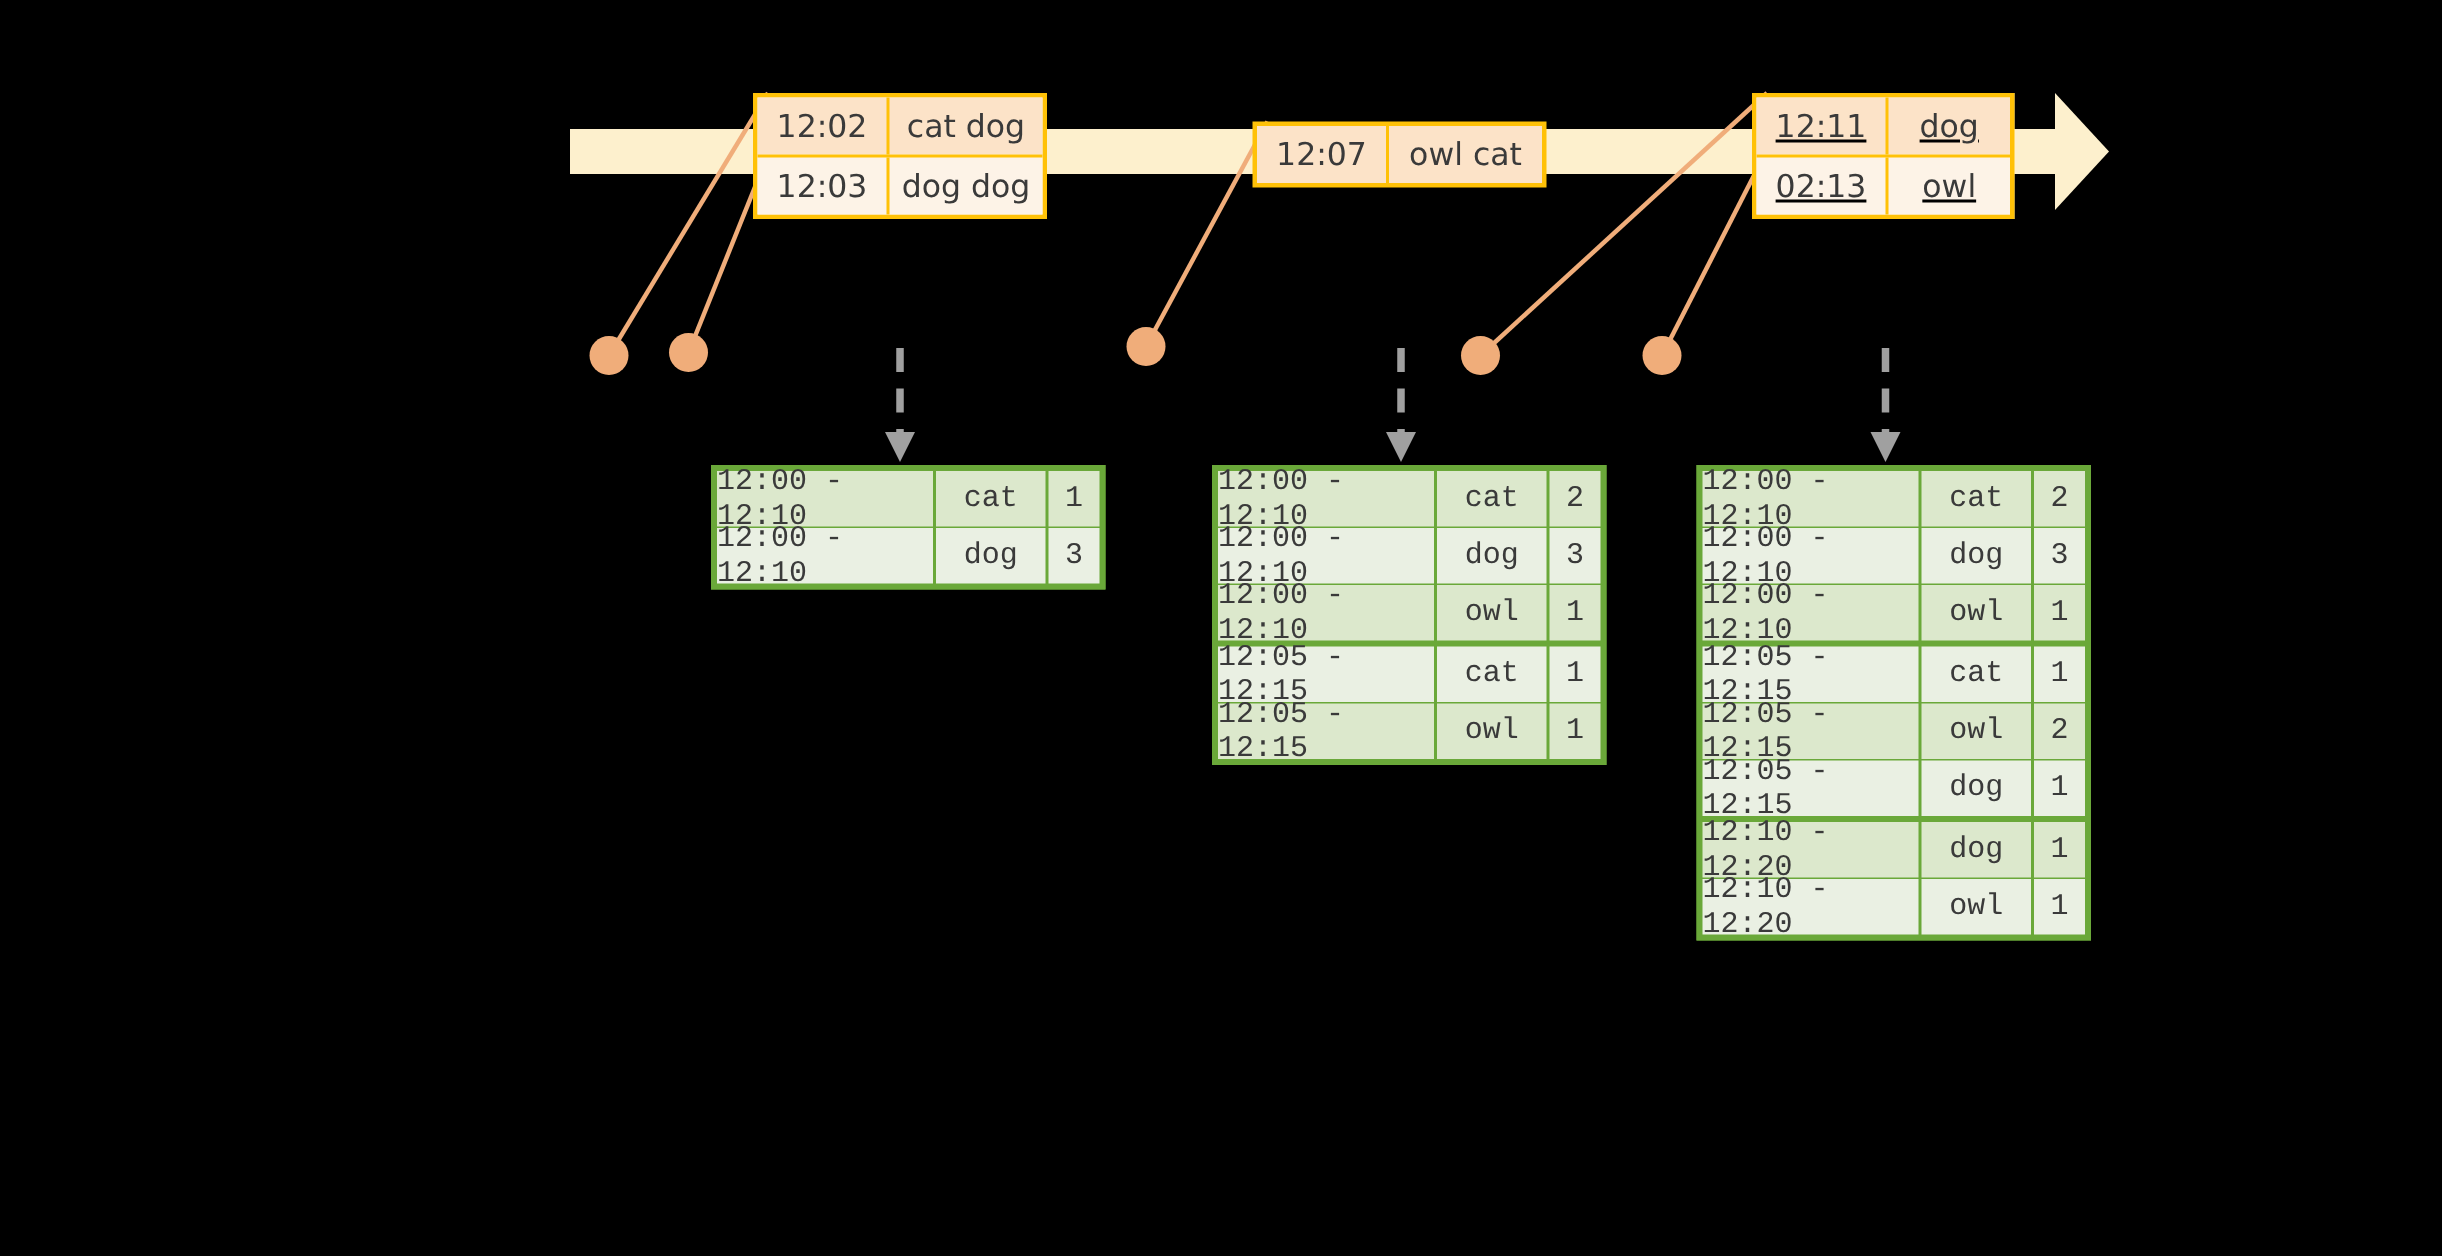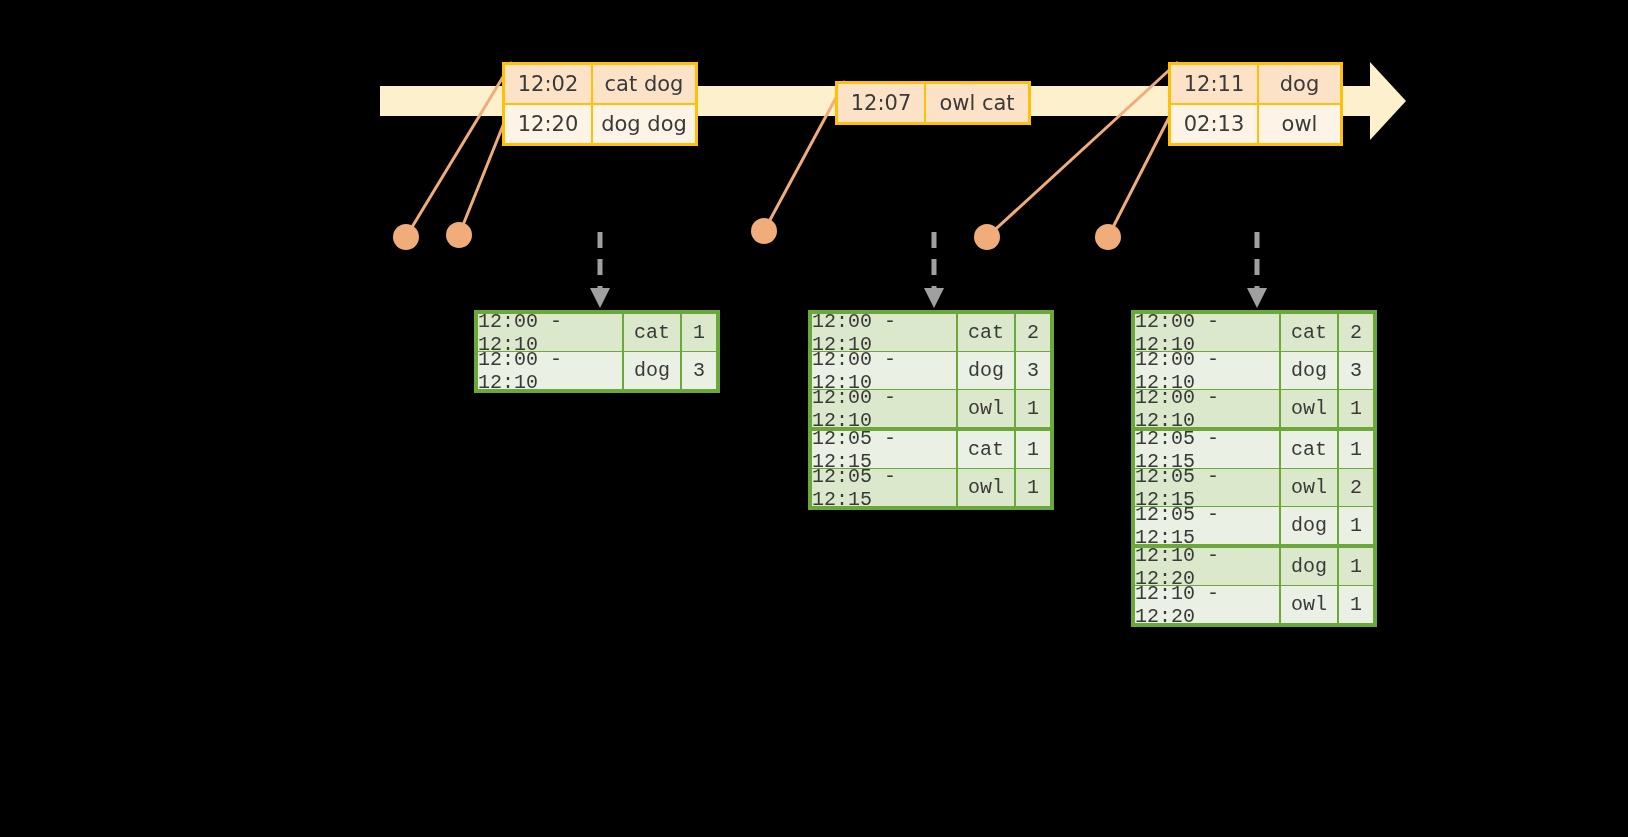--- a/index.html
+++ b/index.html
@@ -65,21 +65,21 @@
     box-sizing: border-box;
   }
   .event-cell.time { width: 86px; }
   .event-cell.payload {
     flex: 1 1 auto;
     border-left: 2px solid #ffc107;
   }
 
   #event-box-1 { left: 502px; top: 62px; width: 196px; }
   #event-box-2 { left: 835px; top: 81px; width: 196px; }
-  #event-box-3 { left: 1168px; top: 62px; width: 175px; }
+  #event-box-3 { left: 1168px; top: 62px; width: 175px; text-decoration: underline; }
 
   
   .conn-line { position: absolute; z-index: 3; }
   .conn-dot {
     position: absolute;
     width: 26px;
     height: 26px;
     border-radius: 50%;
     background: #f0ad7a;
     z-index: 4;
@@ -110,21 +110,21 @@
     display: flex;
     align-items: center;
     justify-content: center;
     font-size: 20px;
     color: #3a3a3a;
     box-sizing: border-box;
     margin-right: 2px;
   }
   .result-cell:last-child { margin-right: 0; }
   .result-cell.window { width: 144px; }
-  .result-cell.key    { width: 56px; }
+  .result-cell.key    { width: 73px; }
   .result-cell.count  { width: 34px; }
 
   #result-table-1 { left: 474px; top: 310px; }
   #result-table-2 { left: 808px; top: 310px; }
   #result-table-3 { left: 1131px; top: 310px; }
 </style>
 </head>
 <body>
 
 <div id="canvas">
@@ -139,21 +139,21 @@
 
   <div class="timeline-bar"></div>
   <div class="timeline-arrowhead"></div>
 
   <div class="event-box" id="event-box-1">
     <div class="event-row shade-a">
       <div class="event-cell time">12:02</div>
       <div class="event-cell payload">cat dog</div>
     </div>
     <div class="event-row shade-b">
-      <div class="event-cell time">12:20</div>
+      <div class="event-cell time">12:03</div>
       <div class="event-cell payload">dog dog</div>
     </div>
   </div>
 
   <div class="event-box" id="event-box-2">
     <div class="event-row shade-a">
       <div class="event-cell time">12:07</div>
       <div class="event-cell payload">owl cat</div>
     </div>
   </div>

